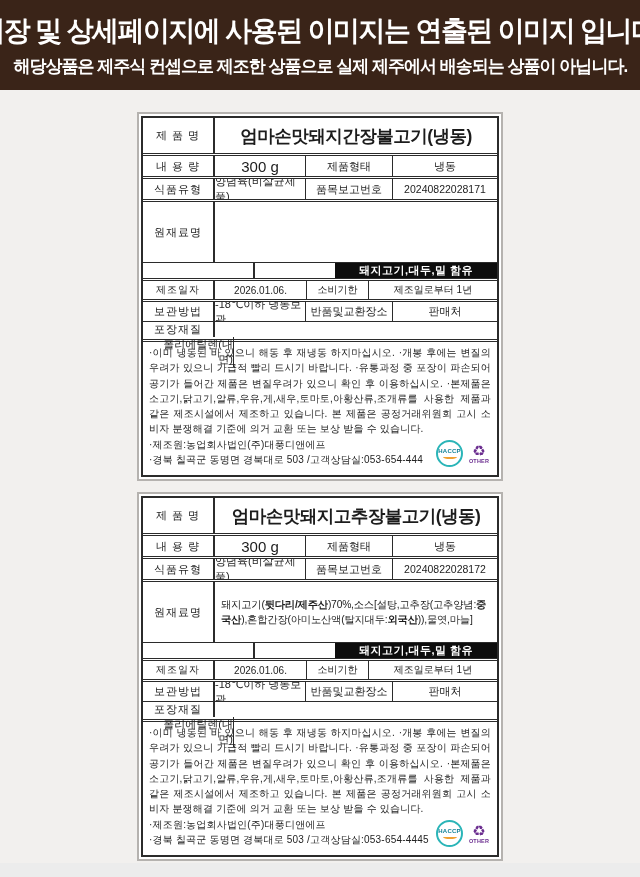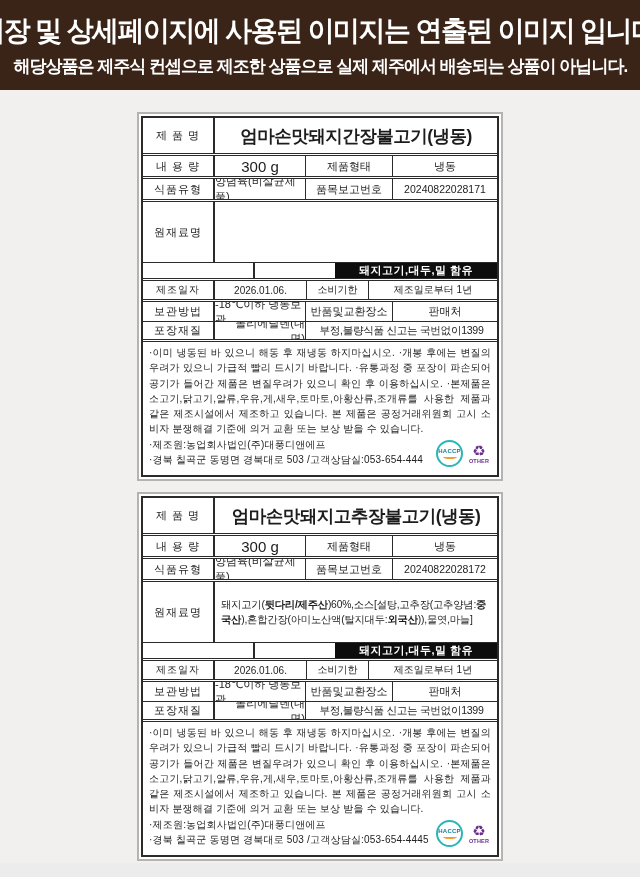--- a/index.html
+++ b/index.html
@@ -47,21 +47,21 @@
   .r5 { height:18px;padding-left:40px; }
   .allergy-wrap { flex:1; position:relative; background:#fff; }
   .allergy-bar { position:absolute; left:80px; right:0; top:0; bottom:0; background:#0d0d0d;
                  display:flex; align-items:center; justify-content:center;
                  color:#fff; font-size:11px; font-weight:bold; letter-spacing:0.5px; }
   .r6 { height:21px; font-weight:bold; }
   .r6 .cell { font-weight:normal; font-size:10px; }
   .r6 .c2 { width:92px; }
   .r6 .c3 { width:62px; }
   .r7 { height:20px; }
-  .r8 { height:20px; }
+  .r8 { height:20px;flex-direction:column; }
   .pack { justify-content:flex-start; padding-left:8px;text-align:right; }
   .notice { font-size:10.6px; letter-spacing:-0.3px; }
 
   .notes-area { position:relative; flex:1; padding:3px 6px 2px 6px; font-size:10px; line-height:15.3px;
                 letter-spacing:0.2px; color:#222; }
   .notes-p { text-align:justify; }
   .mfg-line, .addr-line { text-align:left; white-space:nowrap; }
 
   .badges { position:absolute; right:6px; bottom:8px; display:flex; align-items:center; gap:4px; }
   .haccp { width:27px; height:27px; border-radius:50%; border:2px solid #2ab5b8; background:#fff;
@@ -172,21 +172,21 @@
       <div class="row r3 sep2">
         <div class="cell lbl c1">식품유형</div>
         <div class="cell c2">양념육(비살균제품)</div>
         <div class="cell c3">품목보고번호</div>
         <div class="cell c4 repno">20240822028172</div>
       </div>
 
       <div class="row r4 sep1">
         <div class="cell lbl c1">원재료명</div>
         <div class="ing">
-            <span><span>돼지고기(</span><b>뒷다리/제주산</b><span>)60%,소스[설탕,고추장(고추양념:</span><b>중국산</b><span>),혼합간장(아미노산액(탈지대두:</span><b>외국산</b><span>)),물엿,마늘]</span></span>
+            <span><span>돼지고기(</span><b>뒷다리/제주산</b><span>)70%,소스[설탕,고추장(고추양념:</span><b>중국산</b><span>),혼합간장(아미노산액(탈지대두:</span><b>외국산</b><span>)),물엿,마늘]</span></span>
           </div>
       </div>
 
       <div class="row r5 sep2">
         <div class="cell c1"></div>
         <div class="allergy-wrap">
           <div class="allergy-bar">돼지고기,대두,밀 함유</div>
         </div>
       </div>
 

